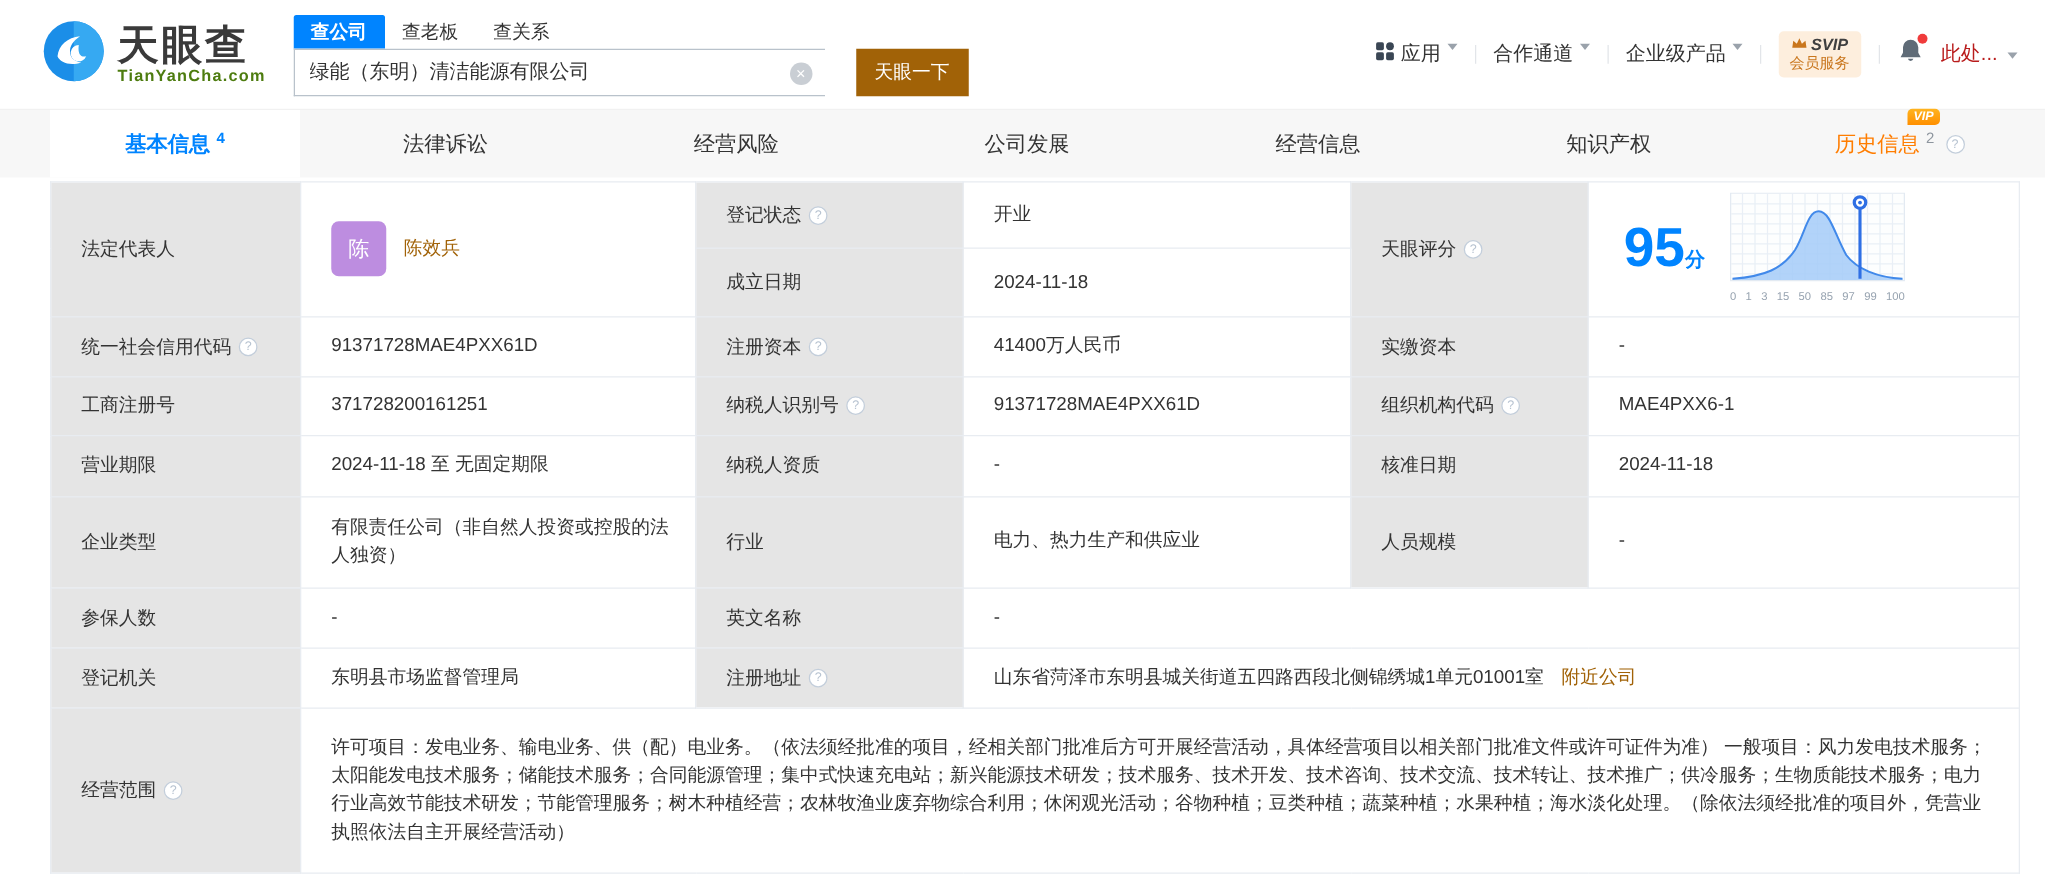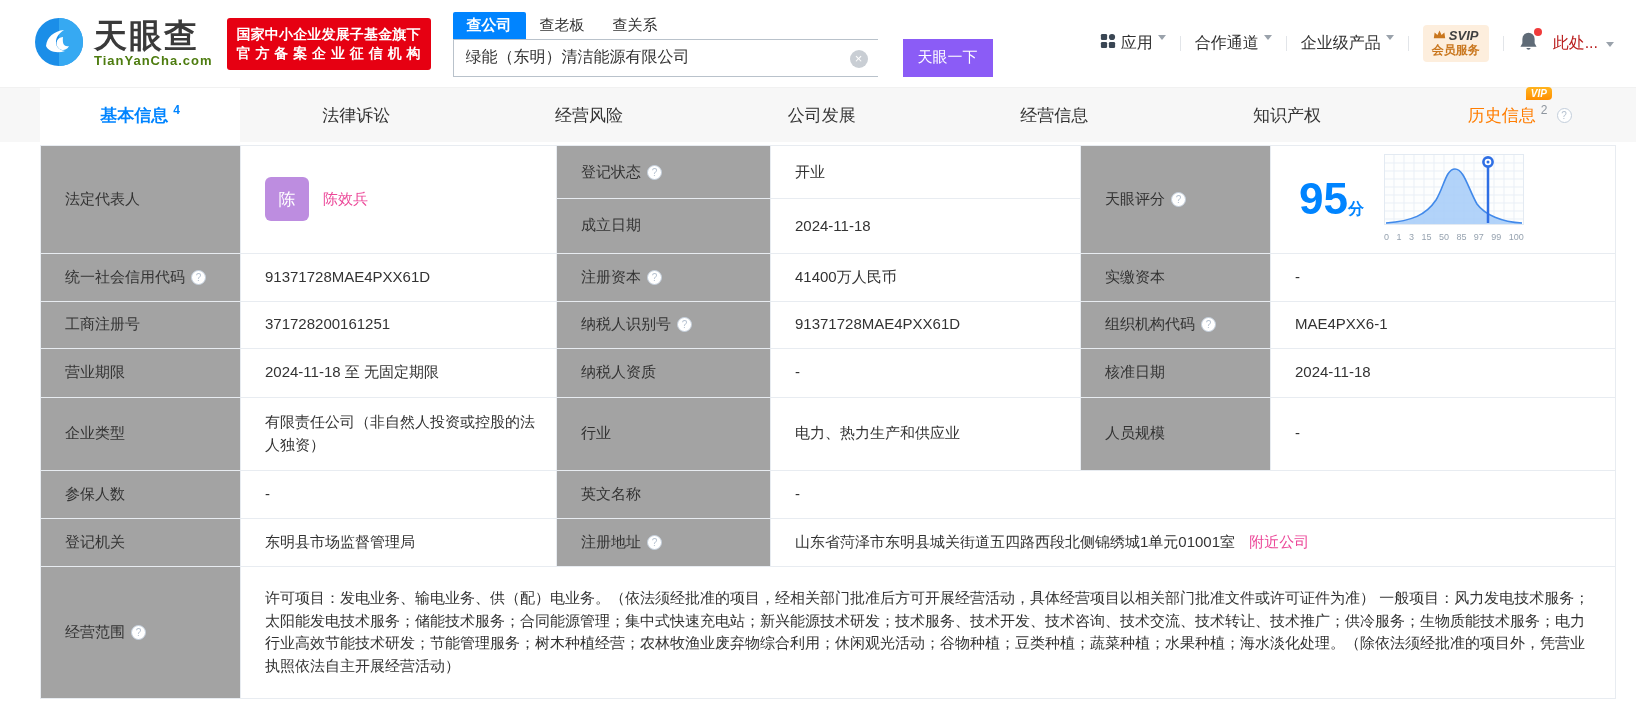--- a/index.html
+++ b/index.html
@@ -19,32 +19,32 @@
   .search-area { margin-left:22px; display:flex; flex-direction:column; width:540px; }
   .search-tabs { display:flex; align-items:flex-end; height:28px; }
   .search-tab { font-size:15px; color:#333; padding:4px 14px; cursor:pointer; }
   .search-tab.active { background:#0084ff; color:#fff; font-weight:bold; border-radius:2px 2px 0 0; }
   .search-row { display:flex;gap:25px; }
   .search-input-wrap { position:relative; flex:1; border:1px solid #b9c2cb; border-right:none; background:#fff; height:38px; }
   .search-input-wrap input { width:100%; height:100%; border:none; outline:none; font-size:16px;
                              padding:0 36px 0 12px; color:#333; font-family:inherit; background:transparent; }
   .clear-icon { position:absolute; right:10px; top:10px; width:18px; height:18px; border-radius:50%;
                 background:#c9ced4; color:#fff; font-size:13px; line-height:18px; text-align:center; cursor:pointer; }
-  .search-btn { width:90px; height:38px; background:#8b5cf6; color:#fff; border:none; font-size:15px;
+  .search-btn { width:90px; height:38px; background:#a16207; color:#fff; border:none; font-size:15px;
                 cursor:pointer; font-family:Liberation Serif, serif; }
 
   .top-nav { margin-left:auto; display:flex; align-items:center; gap:14px; white-space:nowrap; }
   .nav-item { display:flex; gap:5px; font-size:16px; color:#333; cursor:pointer; }
   .caret { width:0; height:0; border-left:4px solid transparent; border-right:4px solid transparent;
            border-top:5px solid #9aa2ab; margin-top:2px; }
   .nav-divider { width:1px; height:15px; background:#e2e5e9; }
   .svip-badge { background:#fdeedd; border-radius:4px; padding:4px 9px; text-align:center; cursor:pointer; line-height:1.15; }
   .svip-badge .l1 { display:flex; align-items:center; justify-content:center; gap:3px;
                     color:#404040; font-weight:bold; font-style:italic; font-size:13px; }
-  .svip-badge .l2 { color:#c9761d; font-weight:bold; font-size:12px; }
+  .svip-badge .l2 { color:#c9761d; font-weight:normal; font-size:12px; }
   .bell-wrap { position:relative; cursor:pointer; display:flex; align-items:center; }
   .bell-dot { position:absolute; top:-3px; right:-3px; width:8px; height:8px; border-radius:50%; background:#f03b3b; }
   .profile { display:flex; align-items:center; gap:8px; font-size:16px; color:#b91c1c; cursor:pointer; }
 
   
   .section-tabs { display:flex; height:54px; background:#f7f7f7; align-items:stretch; }
   .stab { flex:1; display:flex; align-items:center; justify-content:center; font-size:17px; color:#333;
           cursor:pointer; gap:3px; }
   .stab.first { flex:0 0 200px; margin-left:40px; }
   .stab.active { background:#fff; color:#0084ff; font-weight:bold; }
@@ -56,24 +56,24 @@
              color:#fff; font-size:10px; font-style:italic; font-weight:bold; padding:1px 5px;
              border-radius:4px 4px 4px 0;text-align:center; }
   .help-icon { display:inline-block; width:15px; height:15px; border:1px solid #c3cedb; color:#b6c2d0;
                border-radius:50%; font-size:10px; line-height:14px; text-align:center; margin-left:6px;
                cursor:pointer; flex:none; background:#fff; }
 
   
   .info-wrap { margin:3px 20px 0 40px; }
   table.info { width:100%; border-collapse:collapse; table-layout:fixed; font-size:15px; }
   table.info td { border:1px solid #e8ecf1; vertical-align:middle; }
-  td.label { background:#a3a3a3; padding:8px 10px 8px 24px; color:#333; }
+  td.label { background:#e5e5e5; padding:8px 10px 8px 24px; color:#333; }
   td.label .lbl-inner { display:flex; align-items:center; }
   td.value { background:#fff; padding:8px 16px 8px 24px; color:#333; line-height:1.5; }
-  .link { color:#ec4899; text-decoration:none; cursor:pointer; }
+  .link { color:#a16207; text-decoration:none; cursor:pointer; }
   .status-open { color:#00a854; }
   .legal-rep { display:flex; align-items:center; gap:14px; }
   .avatar { width:44px; height:44px; border-radius:6px; background:#bd8de0; color:#fff; font-size:17px;
             display:flex; align-items:center; justify-content:center; cursor:pointer; }
   .scope-text { line-height:27px; }
 
   .score-wrap { display:flex; align-items:center; gap:20px; padding-left:4px; }
   .score-num { font-size:44px; font-weight:bold; color:#0084ff; line-height:1; }
   .score-unit { font-size:16px; font-weight:bold; }
   .score-chart { display:flex; flex-direction:column; }
@@ -93,24 +93,20 @@
         <path d="M12 29c1-9 8-15 18-16-6 4-8 8-8 12 0 5 3 8 9 9-9 3-17 0-19-5z" fill="#fff"></path>
         <path d="M29 20a6.5 6.5 0 1 0 6 9c-4 1-7-1-6-9z" fill="#fff"></path>
       </svg>
     </span>
     <span class="logo-text">
       <div class="brand">天眼查</div>
       <div class="domain">TianYanCha.com</div>
     </span>
   </div>
 
-  <div class="slogan">
-    <div>国家中小企业发展子基金旗下</div>
-    <div>官方备案企业征信机构</div>
-  </div>
 
   <div class="search-area">
     <div class="search-tabs">
       <span class="search-tab active">查公司</span>
       <span class="search-tab">查老板</span>
       <span class="search-tab">查关系</span>
     </div>
     <div class="search-row">
       <div class="search-input-wrap">
         <input type="text" readonly="" value="绿能（东明）清洁能源有限公司" style="">

